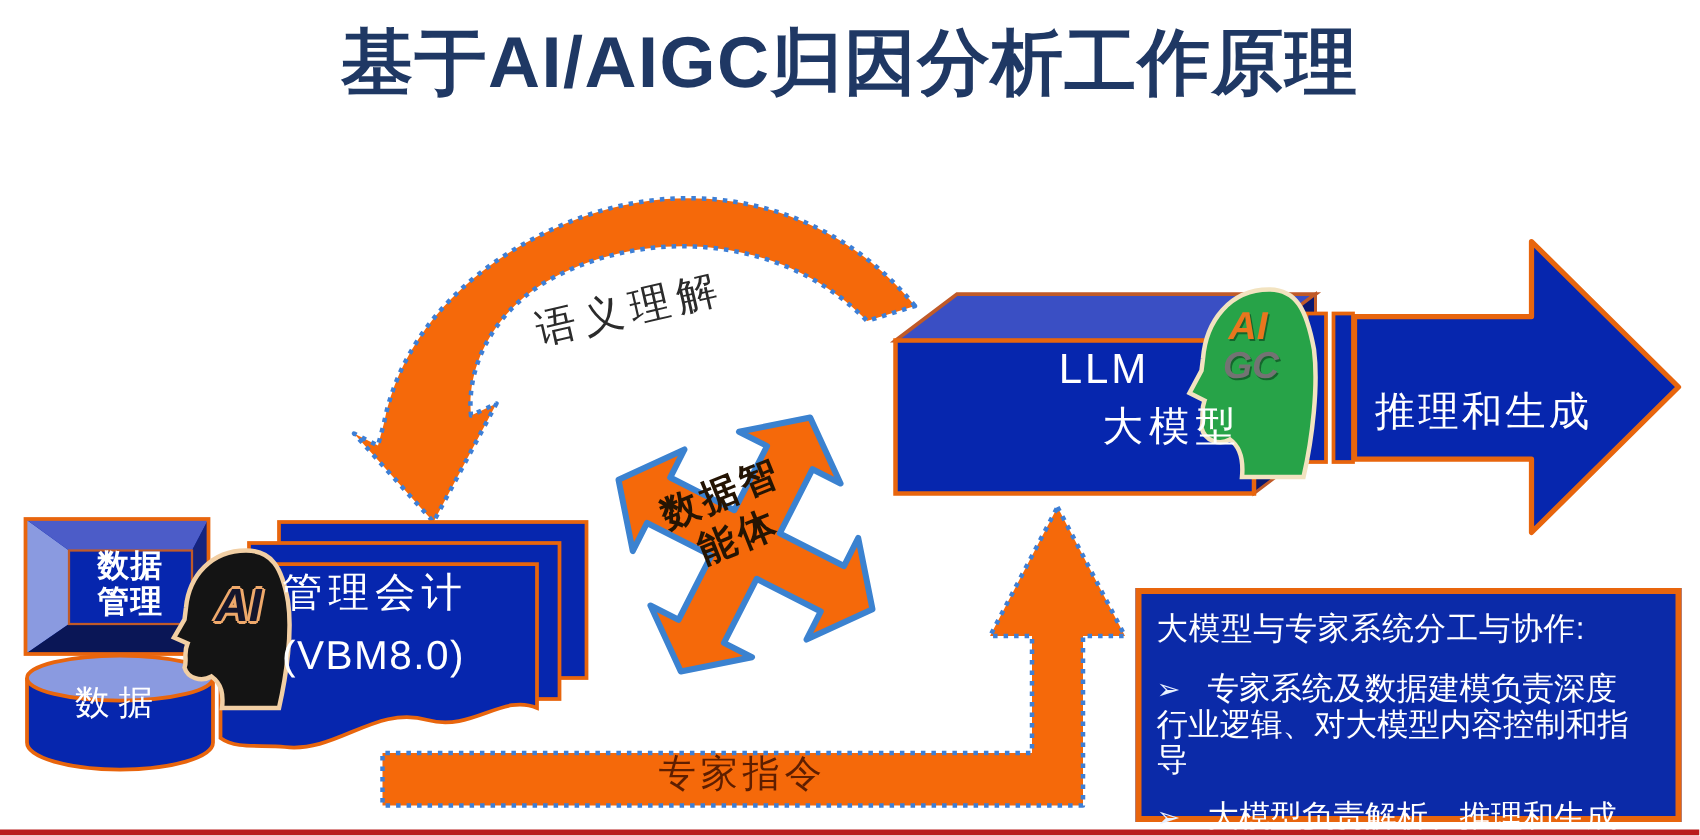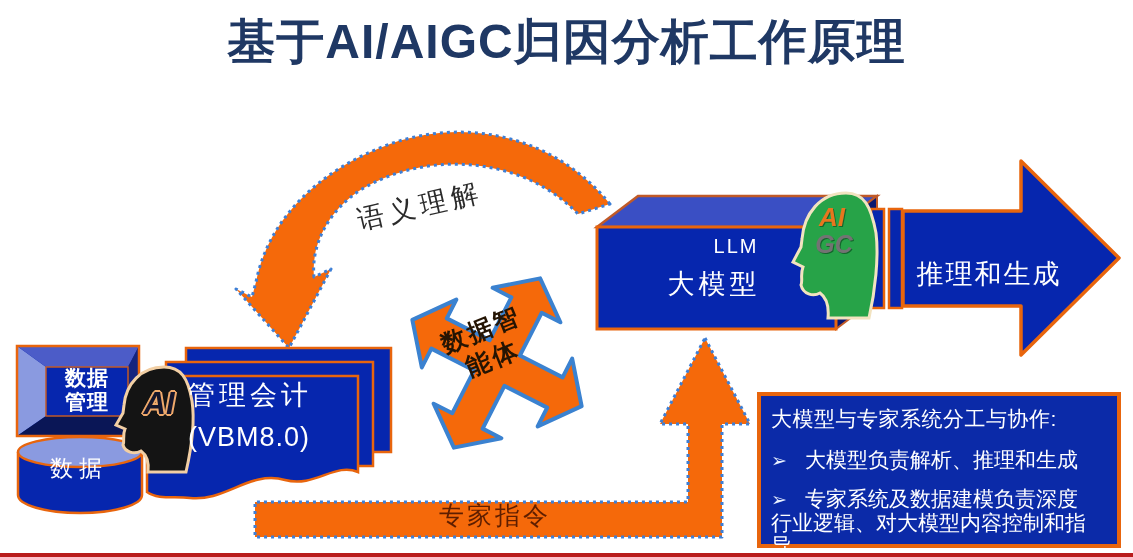--- a/index.html
+++ b/index.html
@@ -14,22 +14,22 @@
     font-size:48px;font-weight:bold;color:#1F3864;letter-spacing:1px;
   }
   svg.layer{position:absolute;left:0;top:0;}
   .lbl{position:absolute;}
   .semantic{
     left:340px;top:188px;width:160px;text-align:center;
     font-family:"Liberation Serif",serif;font-size:27px;color:#2b2b2b;
     letter-spacing:5px;transform:rotate(-13deg);
   }
   .llm-label{left:600px;top:231px;width:228px;text-align:center;color:#ffffff;}
-  .llm-label .l1{font-size:20px;letter-spacing:2px;line-height:30px;padding-left:44px;}
-  .llm-label .l2{font-size:27px;letter-spacing:4px;line-height:30px;margin-top:8px;}
+  .llm-label .l1{font-size:28px;letter-spacing:2px;line-height:30px;padding-left:44px;}
+  .llm-label .l2{font-size:27px;letter-spacing:4px;line-height:30px;margin-top:8px;text-align:right;}
   .output-label{
     left:905px;top:256px;width:168px;text-align:center;
     font-size:27px;color:#ffffff;letter-spacing:2px;
   }
   .agent-label{
     left:424px;top:313px;width:126px;text-align:center;
     font-family:"Liberation Serif",serif;font-size:25px;font-weight:bold;
     color:#241403;letter-spacing:3px;line-height:31px;
     transform:rotate(-22deg);
   }
@@ -186,20 +186,20 @@
   <div class="lbl ai-letters">AI</div>
 
   <div class="lbl aigc-letters">
     <div class="l1">AI</div>
     <div class="l2">GC</div>
   </div>
 
   <div class="lbl info-box">
     <div class="heading">大模型与专家系统分工与协作:</div>
     <div class="bullet">
+      <span class="marker">➢</span><span class="btext">专家系统及数据建模负责深度行业逻辑、对大模型内容控制和指导</span>
+    </div>
+    <div class="bullet">
       <span class="marker">➢</span><span class="btext">大模型负责解析、推理和生成</span>
     </div>
-    <div class="bullet">
-      <span class="marker">➢</span><span class="btext">专家系统及数据建模负责深度行业逻辑、对大模型内容控制和指导</span>
-    </div>
   </div>
 
 </div>
 
 </body></html>

